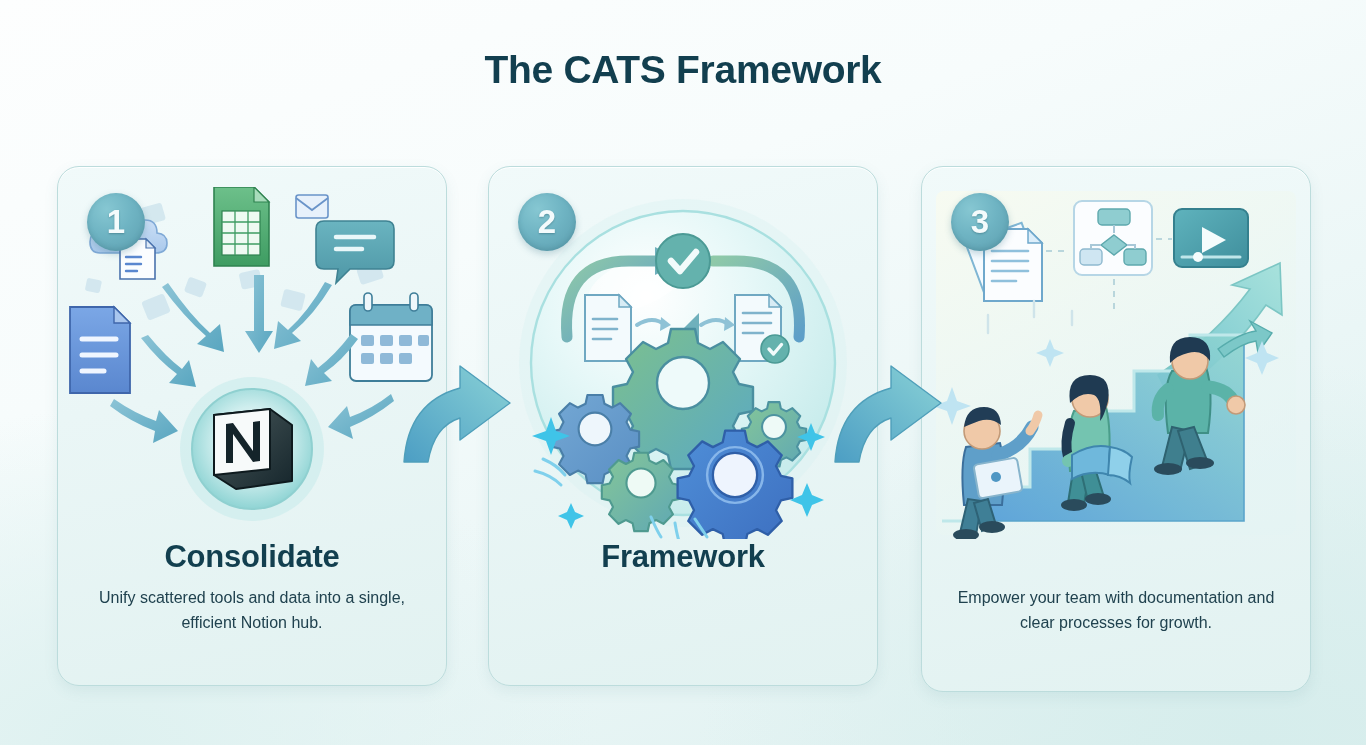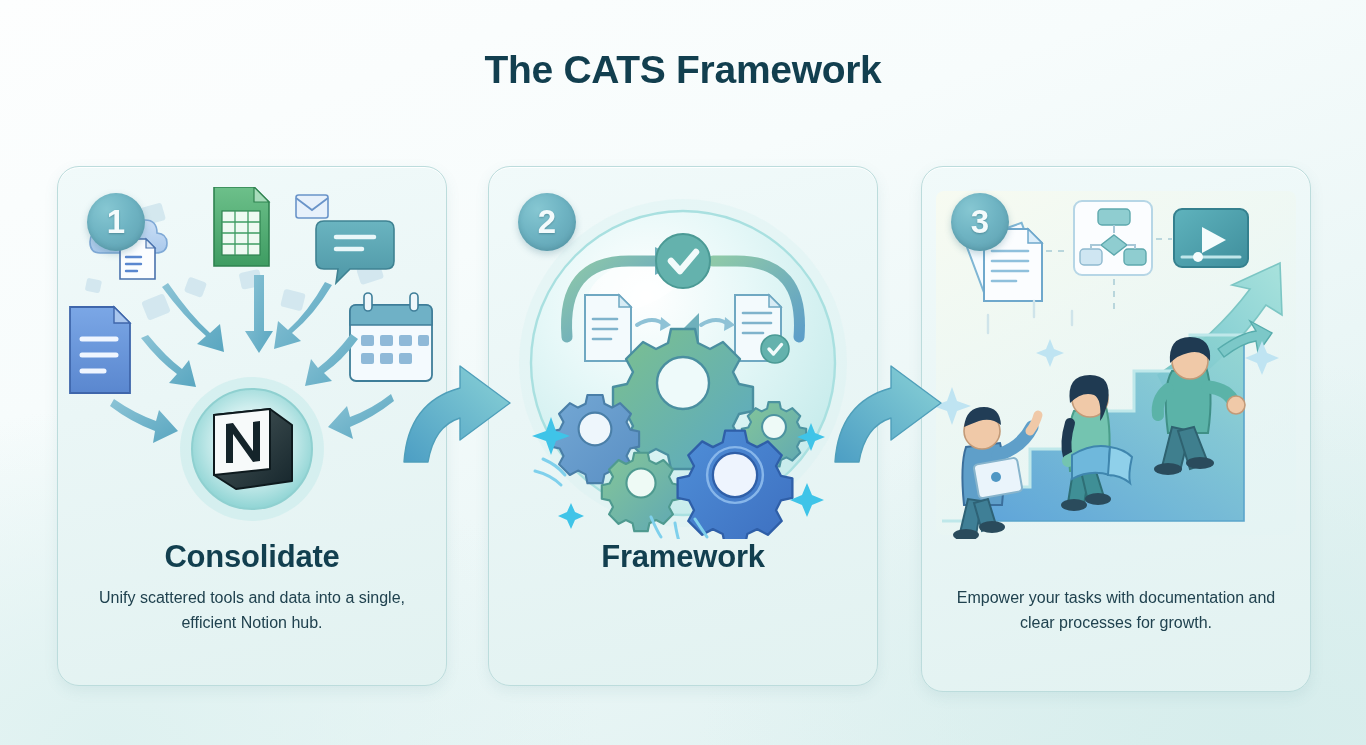--- a/index.html
+++ b/index.html
@@ -506,16 +506,16 @@
         <path d="M128 152 l4 10 10 4 -10 4 -4 10 -4 -10 -10 -4 10 -4 z"></path>
         <path d="M340 154 l5 12 12 5 -12 5 -5 12 -5 -12 -12 -5 12 -5 z"></path>
       </g>
       <g fill="none" stroke="#cfe4ea" stroke-width="2.4" stroke-linecap="round">
         <path d="M66 128 v18"></path>
           <path d="M112 114 v16"></path>
           <path d="M150 124 v14"></path>
       </g>
     </svg>
 
-    <div class="card-desc">Empower your tasks with documentation and clear processes for growth.</div>
+    <div class="card-desc">Empower your team with documentation and clear processes for growth.</div>
   </div>
 
 </div>
 
 </body></html>

